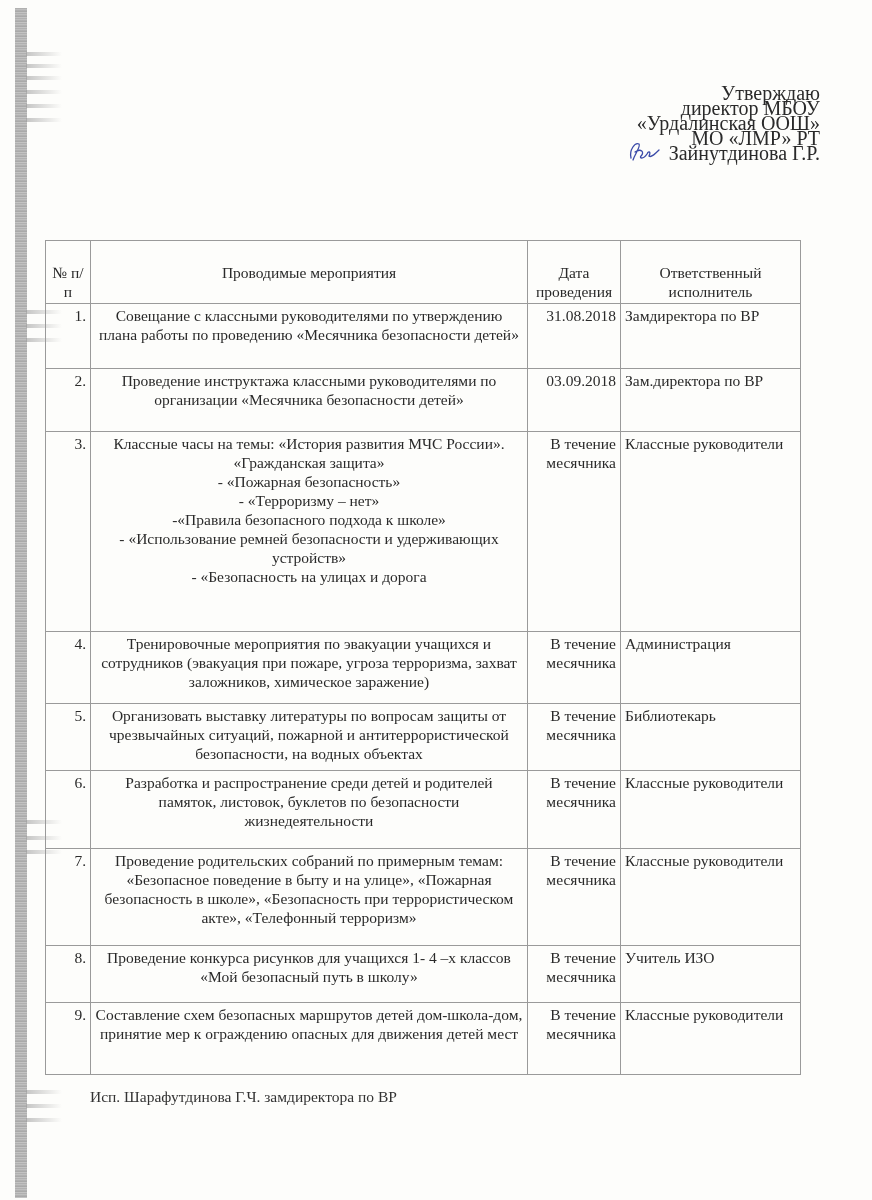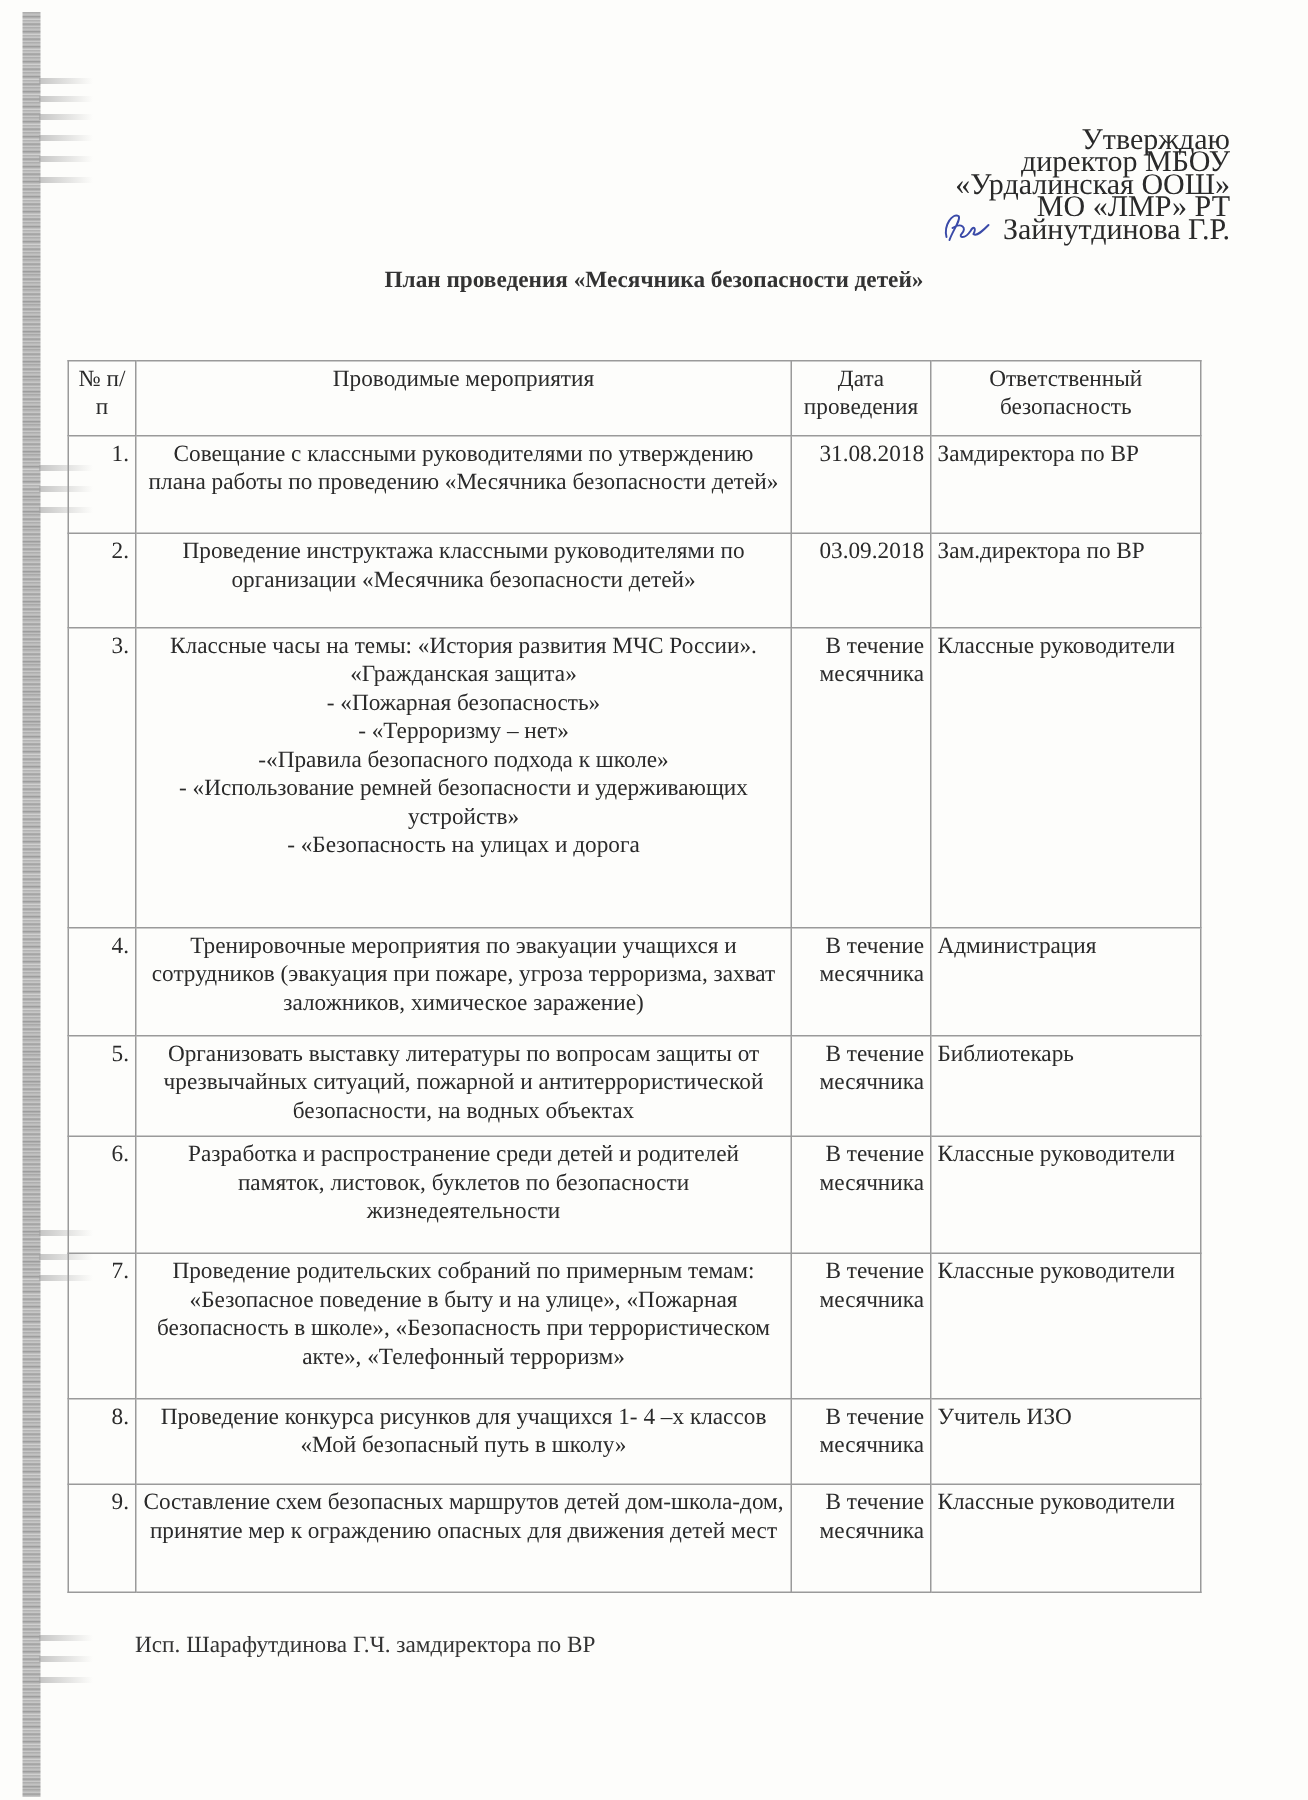--- a/index.html
+++ b/index.html
@@ -32,21 +32,21 @@
   }
   table.plan {
     position: absolute; left: 45px; top: 240px; width: 755px;
     border-collapse: collapse; table-layout: fixed;
     font-size: 15.5px; line-height: 19px;
   }
   table.plan td, table.plan th {
     border: 1.5px solid #9a9a9a; vertical-align: top; padding: 2px 4px;
     font-weight: normal;
   }
-  table.plan th { text-align: center; padding-top: 2px; }
+  table.plan th { text-align: center; padding-top: 22px; }
   col.c-num { width: 45px; }
   col.c-act { width: 437px; }
   col.c-date { width: 93px; }
   col.c-resp { width: 180px; }
   td.num { text-align: right; padding-right: 2px; padding-left: 0; }
   td.date { text-align: right; padding-top: 6px; }
   td.resp { padding-top: 6px; }
   td.act { padding-top: 3px; }
   .line { display: block; text-align: center; }
   .footer {
@@ -79,36 +79,35 @@
   <div>«Урдалинская ООШ»</div>
   <div>МО «ЛМР» РТ</div>
   <div>Зайнутдинова Г.Р.</div>
 </div>
 
 <svg class="signature" viewBox="0 0 36 26">
   <path d="M6 20 C 4 12, 10 4, 14 6 C 16 8, 10 16, 8 22 M10 14 C 16 10, 20 14, 16 18 C 14 20, 18 22, 22 16 C 24 12, 26 14, 24 18 C 26 20, 30 16, 34 12" fill="none" stroke="#3a4aa8" stroke-width="1.3" stroke-linecap="round"></path>
 </svg>
 
 <div class="title">
-  <div>План проведения «Месячника безопасности детей»</div>
 </div>
 
 <table class="plan">
   <colgroup>
     <col class="c-num">
       <col class="c-act">
       <col class="c-date">
       <col class="c-resp">
   </colgroup>
   <thead>
     <tr style="height:50px">
       <th>№ п/п</th>
       <th>Проводимые мероприятия</th>
       <th>Дата проведения</th>
-      <th>Ответственный безопасность</th>
+      <th>Ответственный исполнитель</th>
     </tr>
   </thead>
   <tbody id="rows">
       <tr style="height: 65px;">
         <td class="num">1.</td>
         <td class="act">
           <span class="line">Совещание с классными руководителями по утверждению плана работы по проведению «Месячника безопасности детей»</span>
         </td>
         <td class="date">31.08.2018</td>
         <td class="resp">Замдиректора по ВР</td>

